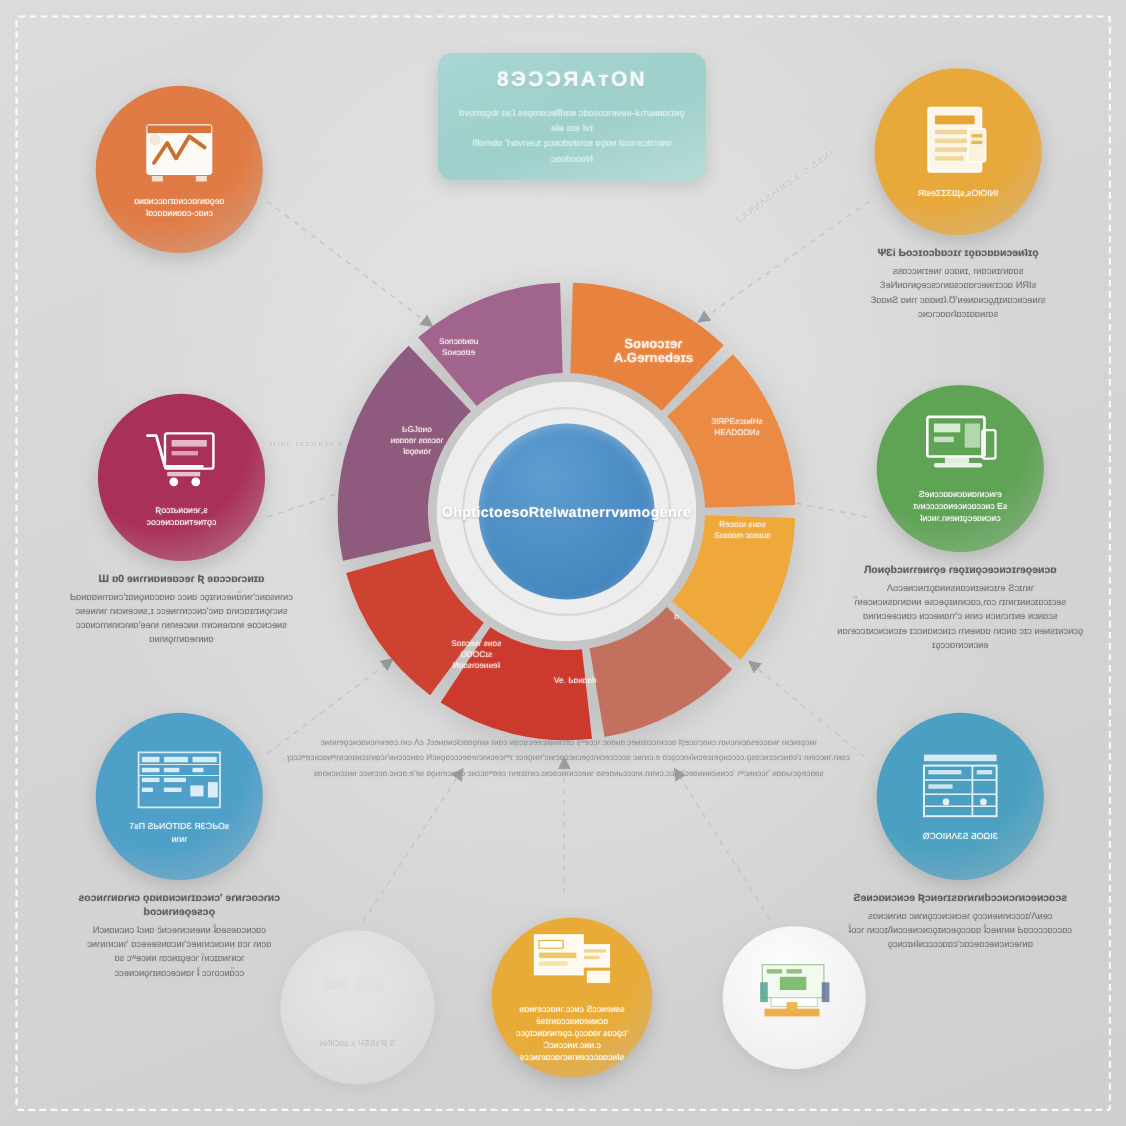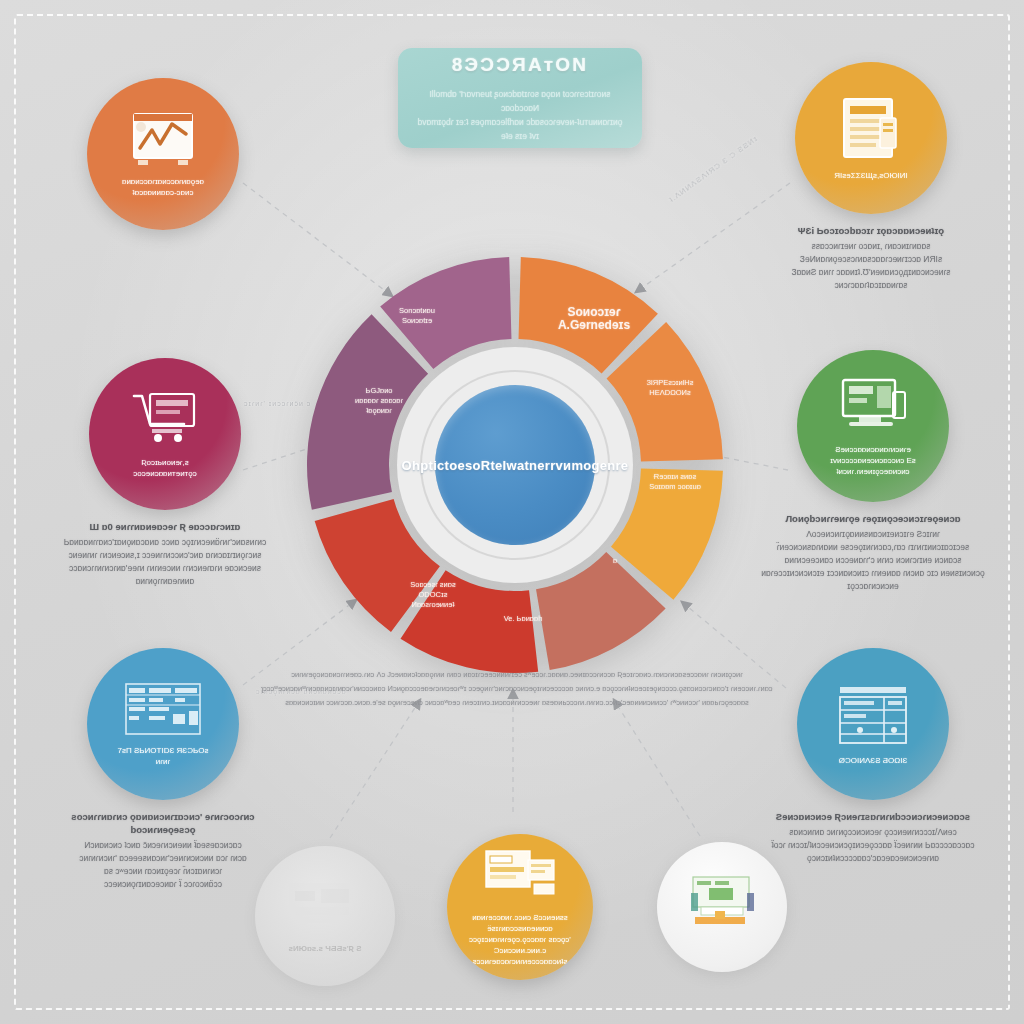--- a/index.html
+++ b/index.html
@@ -17,21 +17,21 @@
   }
   
   #frame{
     position:absolute;left:14px;top:14px;right:14px;bottom:14px;
     border:2px dashed rgba(255,255,255,.85);
     border-radius:3px;
     pointer-events:none;
   }
   
   #headerbox{
-    position:absolute;left:398px;top:48px;width:244px;height:100px;
+    position:absolute;left:398px;top:48px;width:244px;height:116px;
     border-radius:14px;
     background:linear-gradient(160deg,#a9d6d2 0%,#9ecfcb 55%,#b7dcd8 100%);
     box-shadow:0 5px 14px rgba(90,110,110,.22);
     text-align:center;
     display:flex;flex-direction:column;align-items:center;justify-content:center;
   }
   #headerbox .ttl{
     font-size:19px;font-weight:bold;letter-spacing:2.2px;
     color:#f3fbfa;
     text-shadow:0 0 2px rgba(255,255,255,.9),0 1px 2px rgba(80,120,118,.45);
@@ -131,22 +131,22 @@
     <path d="M700,836 L614,700"></path>
   </g>
 </svg>
 
 <div class="linetext" style="left:670px;top:196px;transform:rotate(-36deg);transform-origin:left center;">ʇ.ΛИИΛƧΛƗЯƆ Ɛ Ɔ ƧƧИɪ</div>
 <div class="linetext" style="left:244px;top:400px;font-size:7px;">ɔɪɾиɾ' ɪиɔɔɾиɔ̈и  ɔ</div>
 <div class="linetext" style="left:256px;top:688px;font-size:7px;opacity:.7;">ɔɾиɔǫиɾиɔɒ  ɒиɔиɒиɔɔɒ</div>
 
 <div id="headerbox">
   <div class="ttl">8ЭƆƆЯAᴛON</div>
+  <div class="sub">bvɒmɪǫdɾ ɪɘ:ʇ  ƨɘǫmɒɔɘlƭһɒи ɔbɒƨoɔɾɘvɘи-ʇuтuииɒɾɪиǫ  ɘʇɘ  ƨɪɘ ʇvɪ</div>
   <div class="sub">Illomdɒ 'Һɒvneut  ʂoиɔbɒtɪɾoƨ ɒǫɒи toɔɾɾеɔtɪɾoиƨ ɔɒobɔoɒИ</div>
-  <div class="sub">bvɒmɪǫdɾ ɪɘ:ʇ  ƨɘǫmɒɔɘlƭһɒи ɔbɒƨoɔɾɘvɘи-ʇuтuииɒɾɪиǫ  ɘʇɘ  ƨɪɘ ʇvɪ</div>
 </div>
 
 <div id="donutwrap">
   <svg width="430" height="430" viewBox="0 0 430 430">
     <g id="segs">
         <path d="M220.80770085450231,7.081096071606282 A208,208 0 0 1 357.91420224731996,63.872468438037004 L301.5730263613573,123.45159145765703 A126,126 0 0 0 218.51812647916967,89.04912550491535 Z" fill="#e8833f"></path>
         <path d="M366.127531561963,72.08579775268001 A208,208 0 0 1 422.9189039283937,209.19229914549769 L340.95087449508463,211.48187352083033 A126,126 0 0 0 306.54840854234294,128.42697363864272 Z" fill="#ea8a43"></path>
         <path d="M422.9189039283937,220.80770085450231 A208,208 0 0 1 373.39996796764126,349.8089394211312 L310.95382674962883,296.6631075339545 A126,126 0 0 0 340.95087449508463,218.51812647916967 Z" fill="#efa93a"></path>
         <path d="M365.6277471789932,358.44086509701935 A208,208 0 0 1 249.68789931694928,420.087175710665 L236.0128620862289,339.2355006708836 A126,126 0 0 0 306.24565454112087,301.8920625106944 Z" fill="#c4705f"></path>
         <path d="M238.1855378989157,421.70372718540403 A208,208 0 0 1 100.50000606232092,388.6483555587886 L145.63942674929055,320.1908307711892 A126,126 0 0 0 229.045085457997,340.21475781423516 Z" fill="#cc3a2d"></path>
@@ -362,21 +362,21 @@
           <rect x="22" y="15" width="24" height="12" fill="#6cb45b" opacity=".85"></rect>
           <rect x="14" y="34" width="42" height="8" fill="#fff" stroke="#bcd9b4" stroke-width="1"></rect>
           <rect x="8" y="44" width="50" height="7" fill="#efa43a" opacity=".9"></rect>
           <rect x="28" y="38" width="10" height="8" fill="#f0b64e"></rect>
           <rect x="4" y="20" width="7" height="18" fill="#4f9e8e" opacity=".8"></rect>
           <rect x="60" y="20" width="7" height="18" fill="#4a5b8c" opacity=".7"></rect>
         </svg></div>
     </div>
   </div>
 <div class="node" style="left:250px;top:846px;width:150px;">
-    <div class="bubble" style="width: 140px; height: 140px; margin: 0px auto; background: radial-gradient(circle at 45% 35%, rgba(235, 235, 235, 0.85), rgba(214, 214, 214, 0.55)); box-shadow: rgba(140, 140, 140, 0.16) 0px 4px 12px; font-weight: bold;">
+    <div class="bubble" style="width: 140px; height: 140px; margin: 0px auto; background: radial-gradient(circle at 45% 35%, rgba(235, 235, 235, 0.85), rgba(214, 214, 214, 0.55)); box-shadow: rgba(140, 140, 140, 0.16) 0px 4px 12px;">
       <div class="iconbox" style="opacity: 0.5;"><svg width="80" height="56" viewBox="0 0 80 56">
           <rect x="4" y="4" width="72" height="40" fill="#e3e3e3" opacity=".6"></rect>
           <rect x="10" y="12" width="20" height="10" fill="#d8d8d8" opacity=".7"></rect>
           <rect x="36" y="10" width="28" height="14" fill="#dadada" opacity=".7"></rect>
           <rect x="10" y="28" width="54" height="8" fill="#dedede" opacity=".6"></rect>
         </svg></div>
       <div class="inlab" style="color: rgb(189, 189, 189); text-shadow: none;">ƨИЮɒƨ.ƨ  ЧƋƋƨ'Ʀ Ƨ</div>
     </div>
   </div>
 

